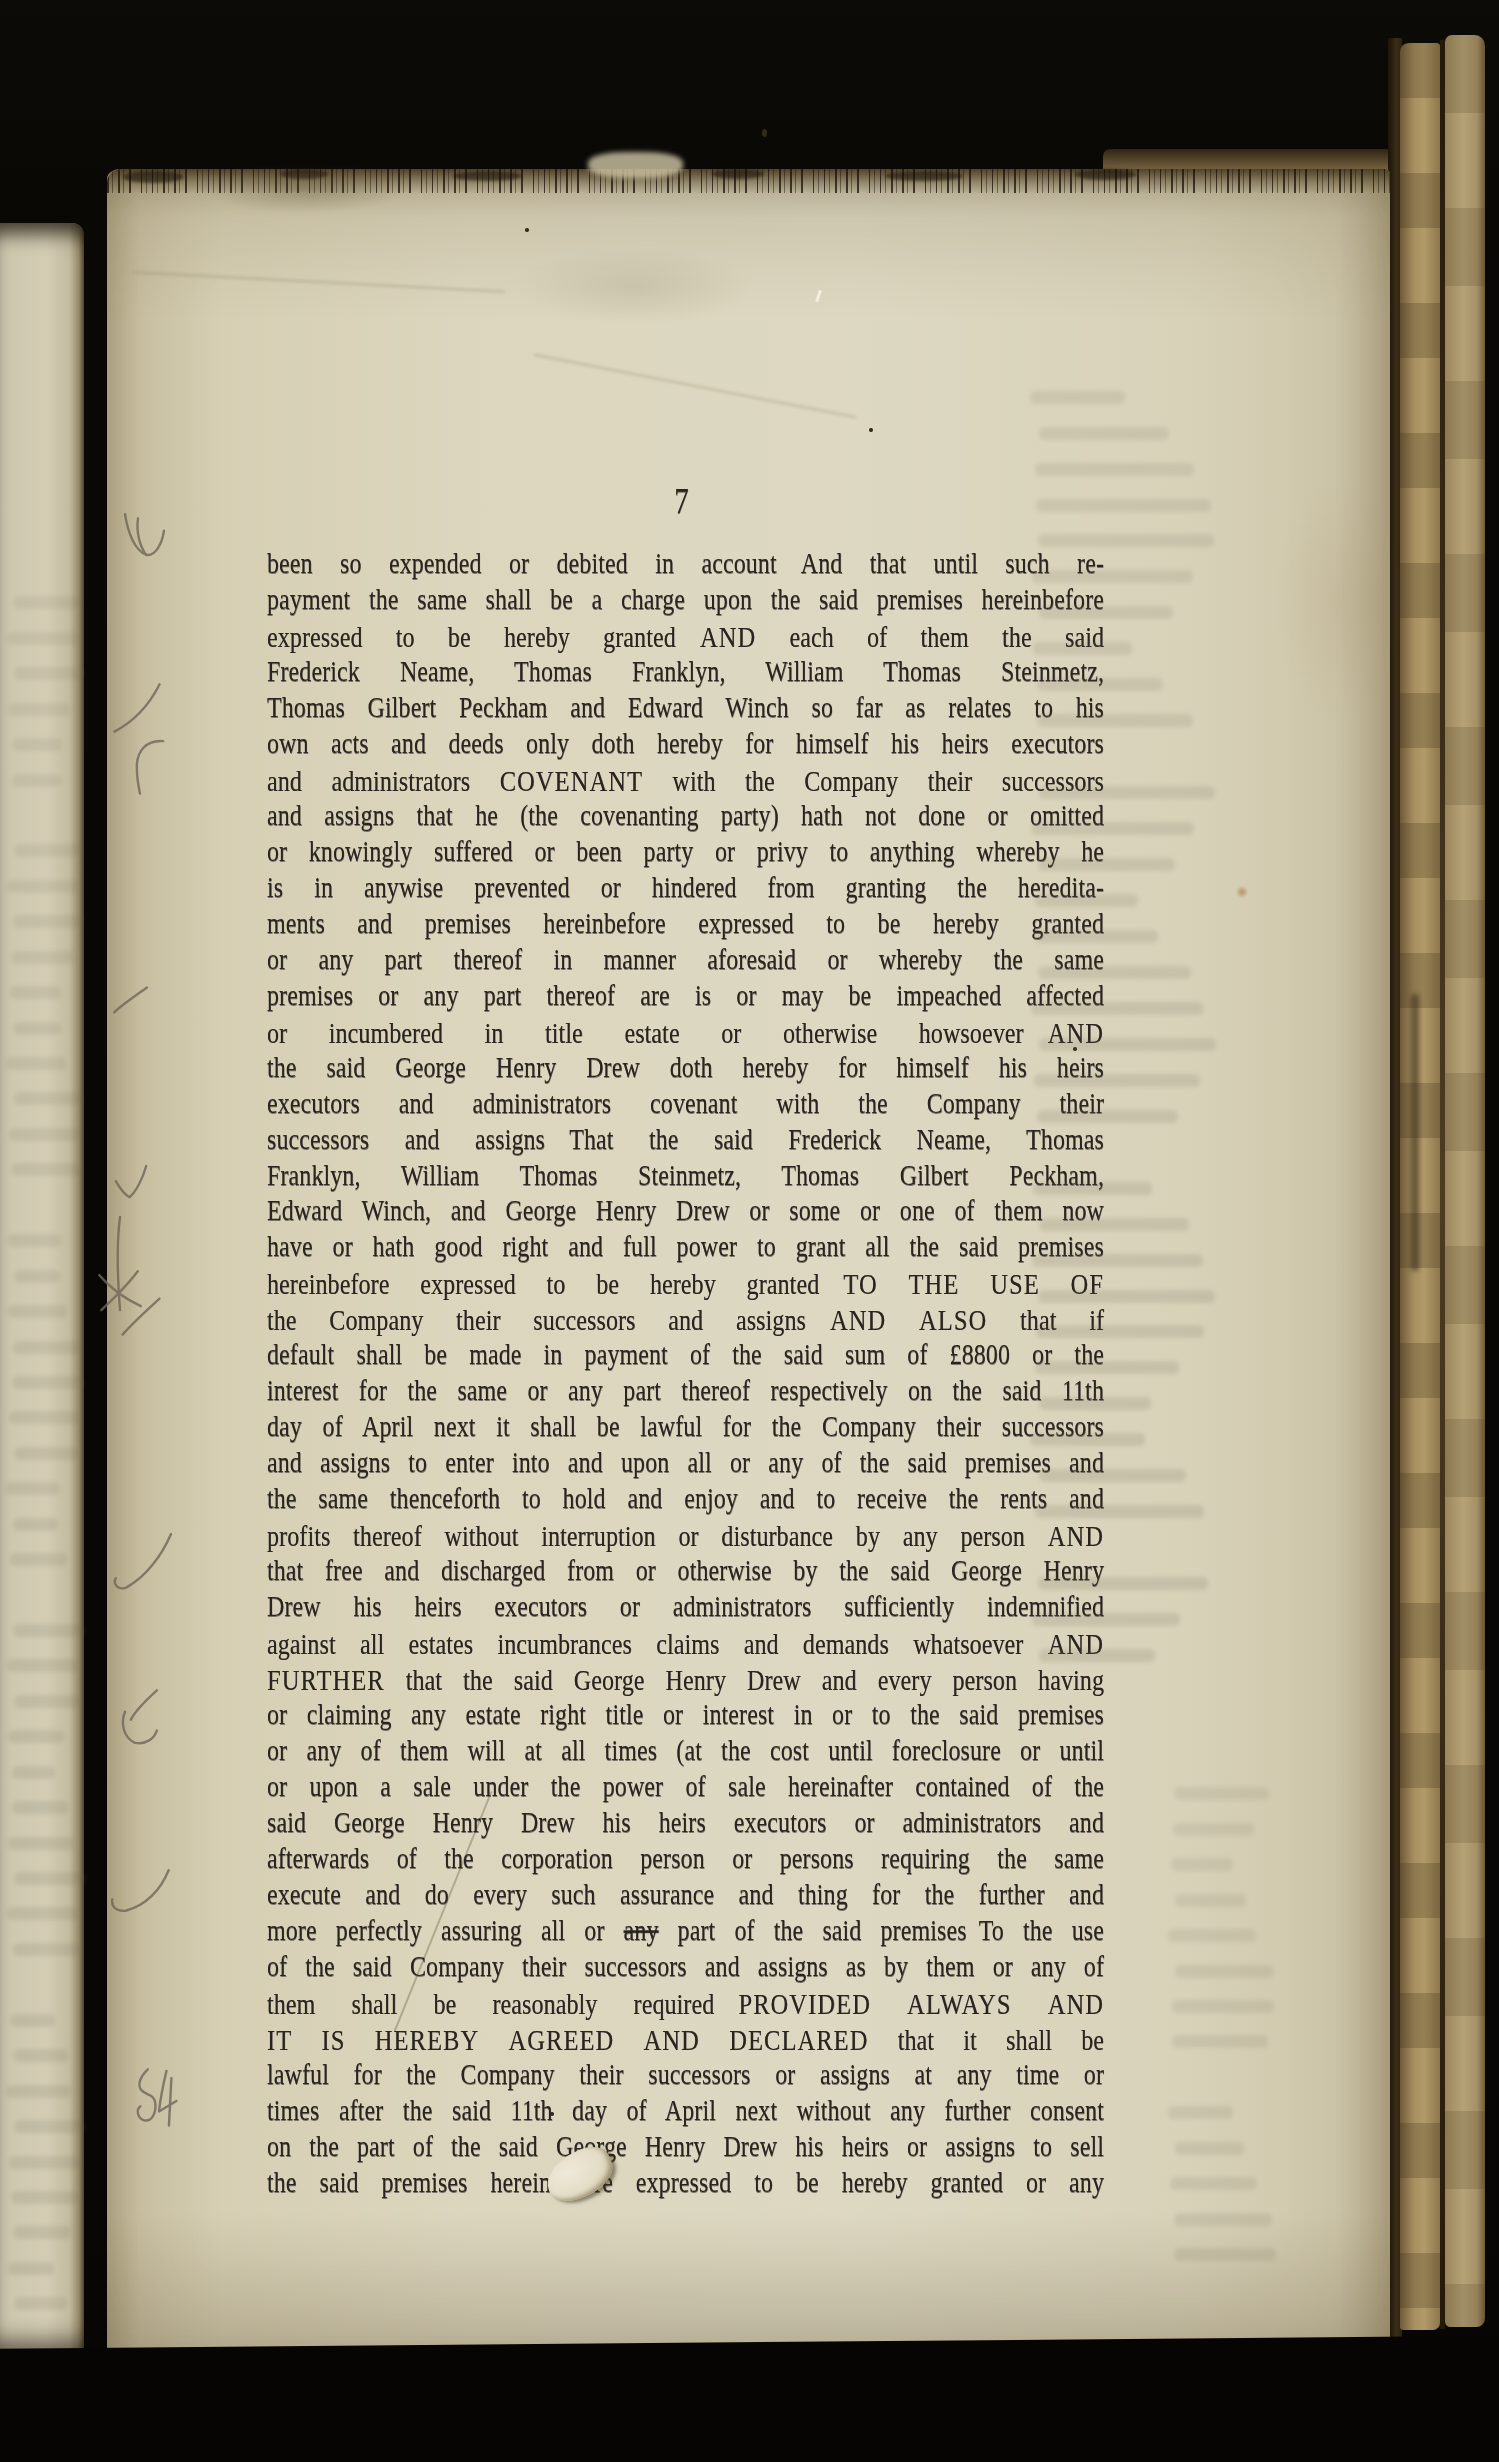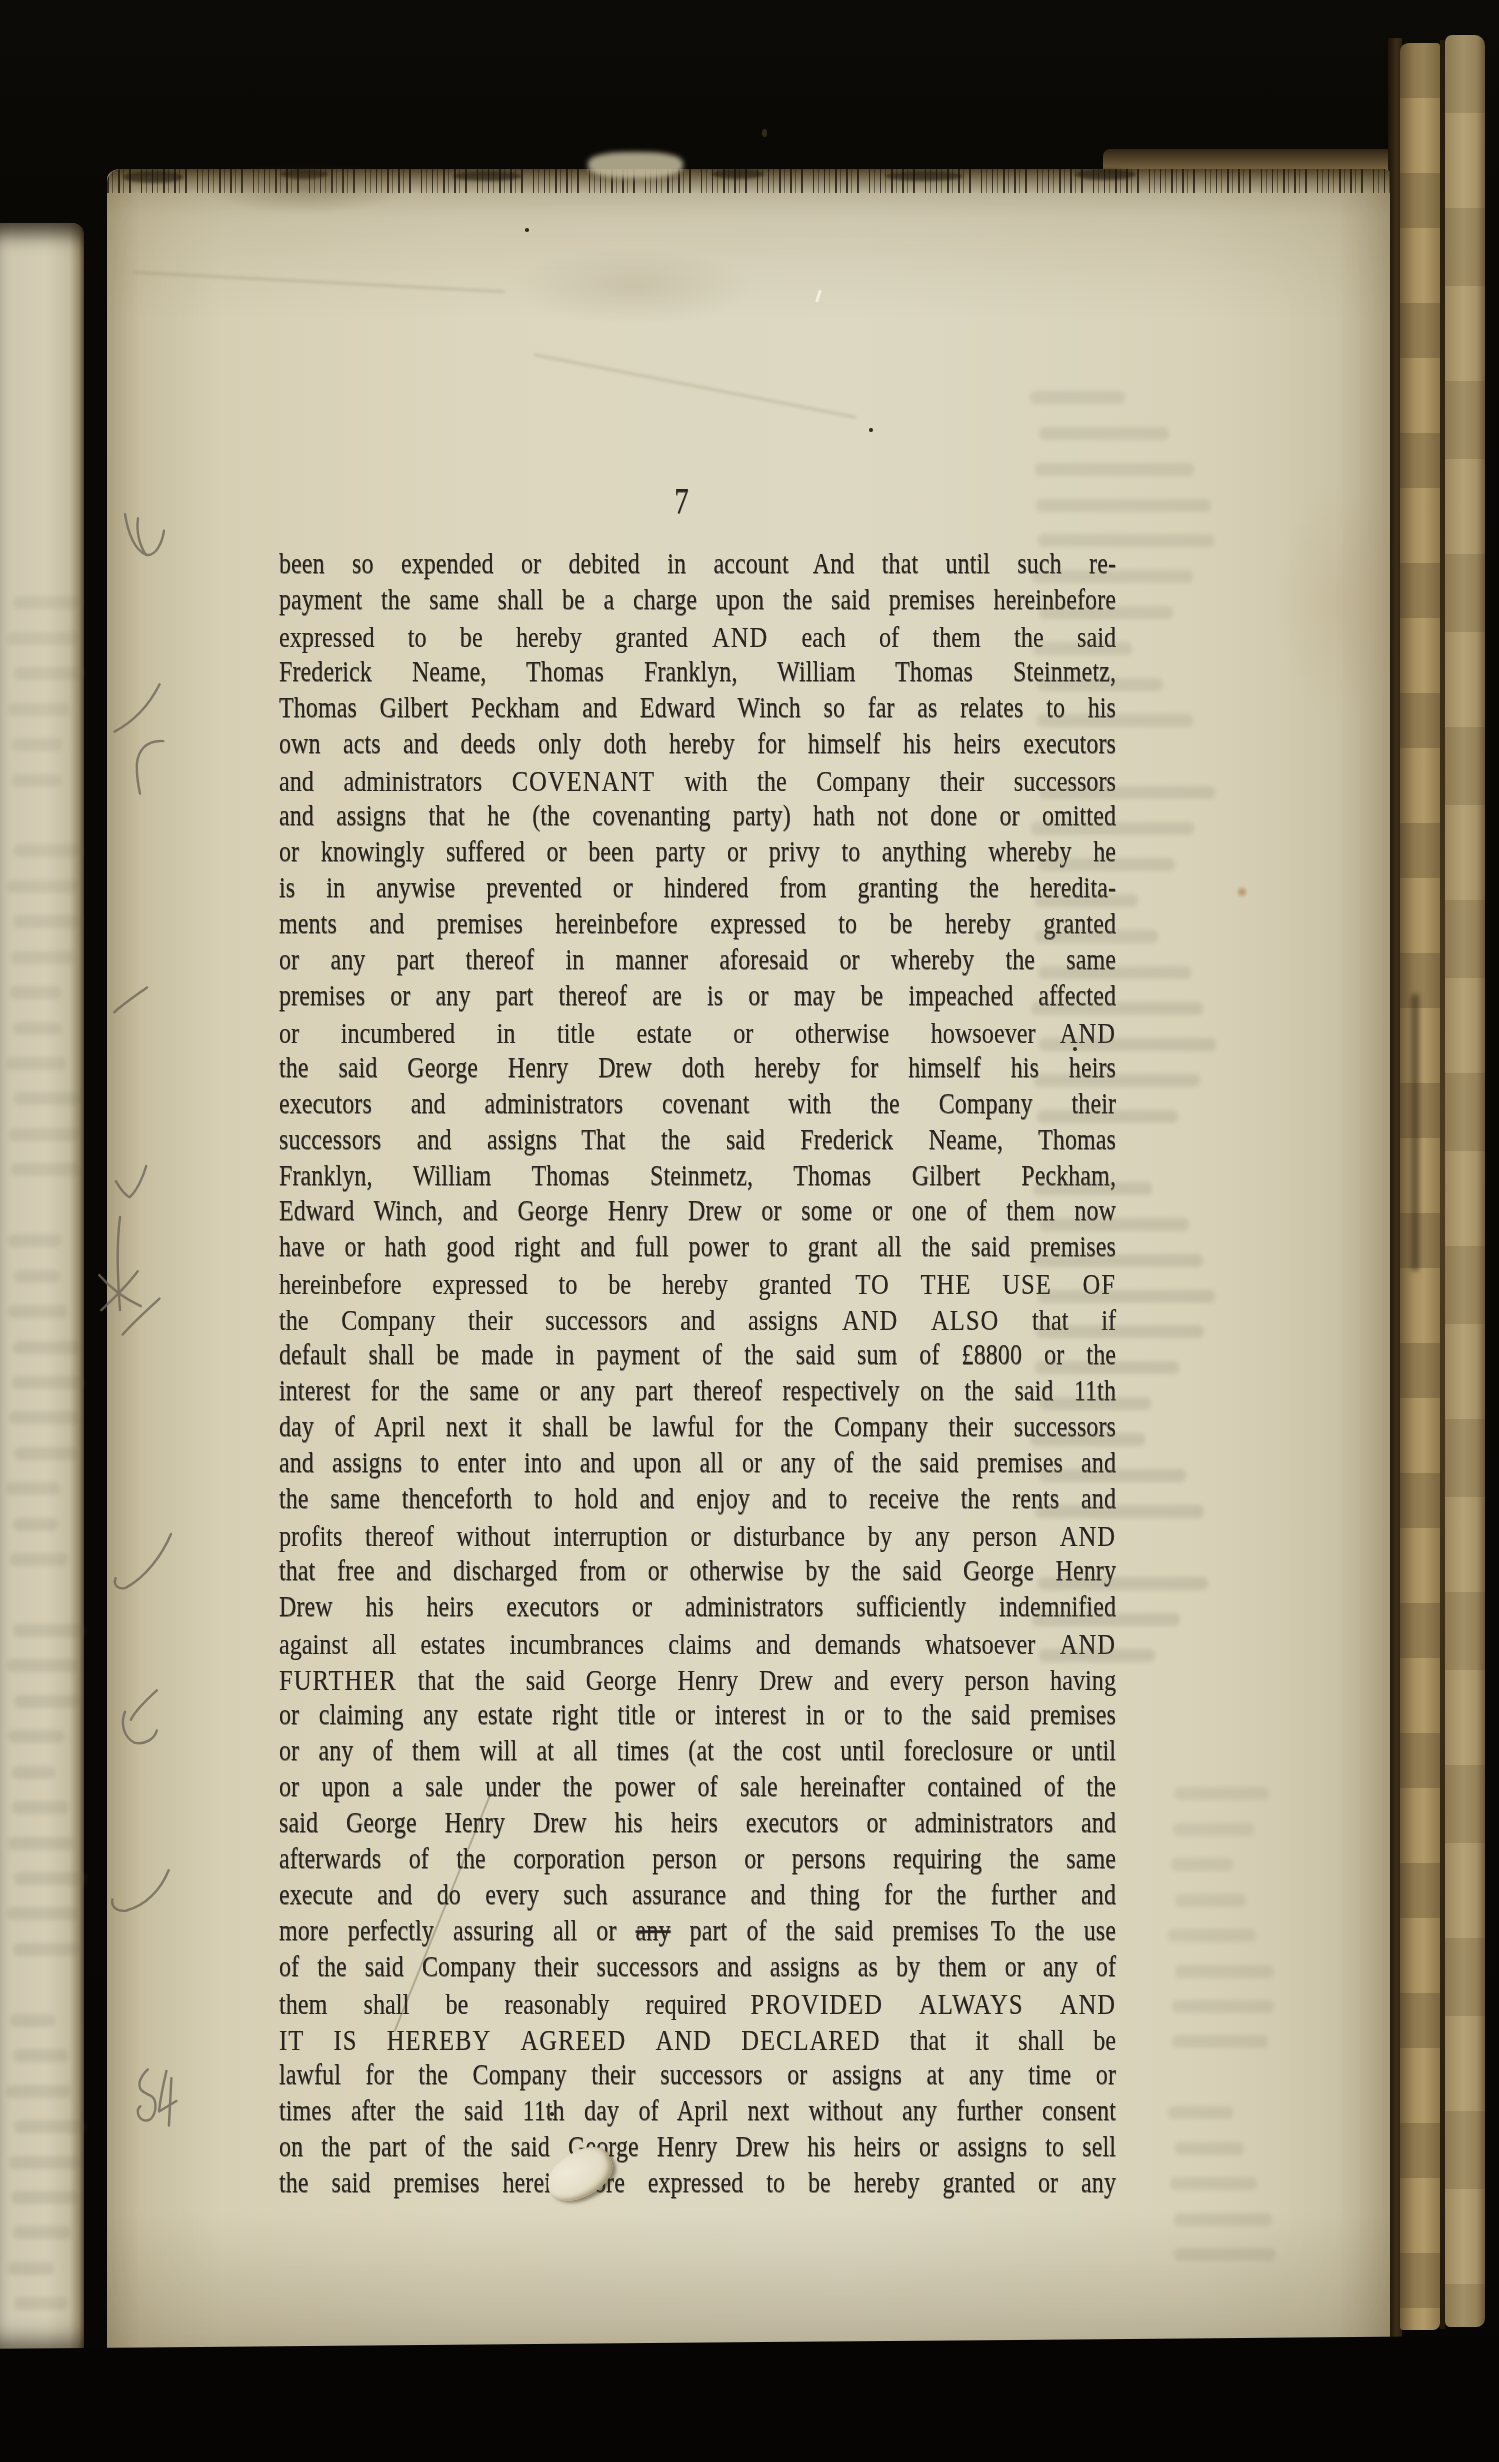--- a/index.html
+++ b/index.html
@@ -57,21 +57,21 @@
         background:rgba(38,28,13,.5);filter:blur(2.6px);border-radius:3.5px;}
 
   
   .bottom-band{position:absolute;left:-26px;top:2349px;width:1573px;height:190px;background:#070503;
         transform:rotate(-0.5deg);transform-origin:left top;}
 
   
   .page-number{position:absolute;left:156px;top:313px;width:837px;text-align:center;
         font-size:29px;color:#292420;transform:scaleY(1.2);transform-origin:0 0;
         text-shadow:0.3px 0.3px 0.5px rgba(41,36,32,.6);}
-  .text-block{position:absolute;left:16px;top:0;width:100%;height:100%;}
+  .text-block{position:absolute;left:4px;top:0;width:100%;height:100%;}
   .line{position:absolute;left:156px;width:837px;height:31px;line-height:29px;
         font-size:24px;color:#292420;letter-spacing:0.1px;word-spacing:2.1px;
         text-align:justify;text-align-last:justify;white-space:normal;
         transform:scaleY(1.24);transform-origin:0 0;
         text-shadow:0.3px 0.3px 0.5px rgba(41,36,32,.55);}
   .caps{letter-spacing:1.1px;font-size:102%;}
   .strike{text-decoration:line-through;text-decoration-thickness:1.7px;}
 
   
   .ghost-line{position:absolute;height:13px;background:#6e6754;filter:blur(1.9px);border-radius:5.2px;}

